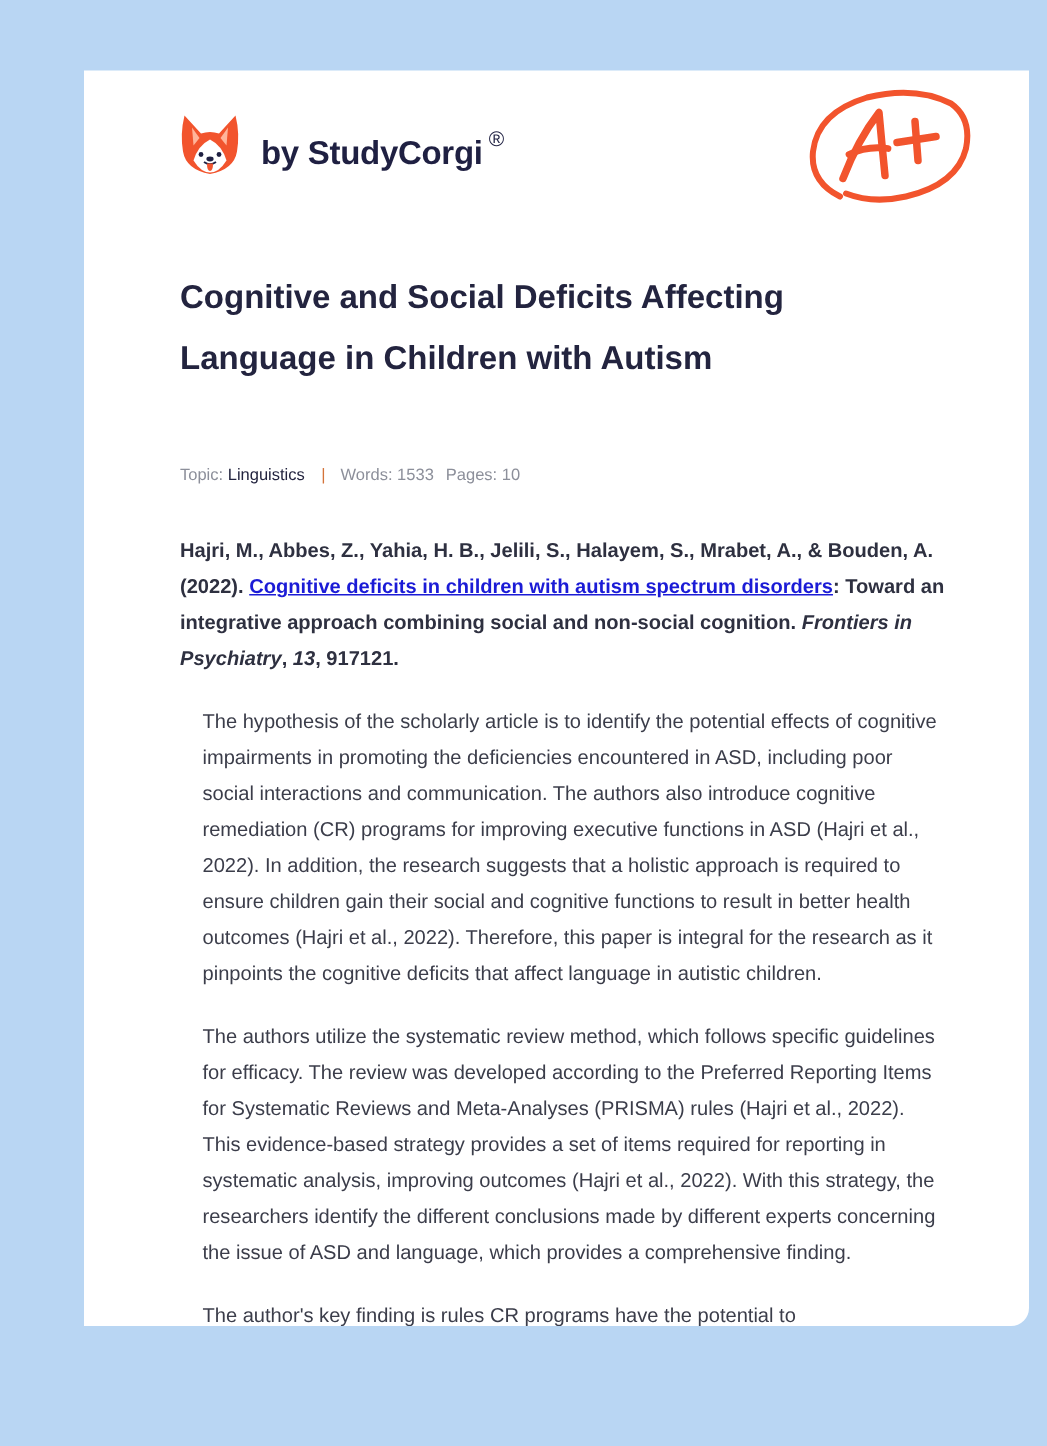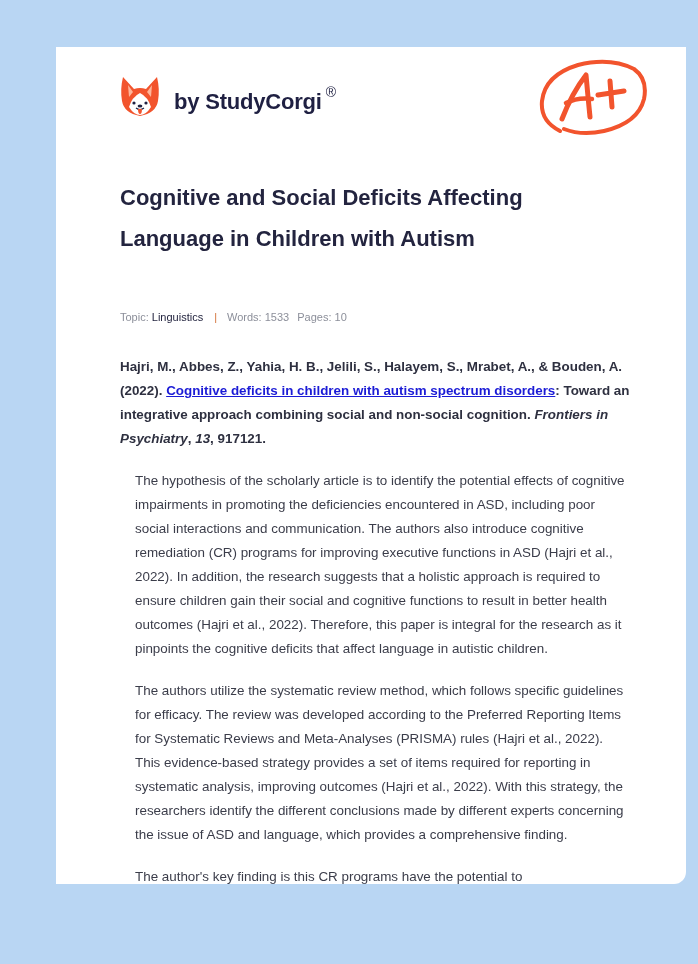--- a/index.html
+++ b/index.html
@@ -128,16 +128,16 @@
     <span>Topic:</span>
     <span class="topic-val">Linguistics</span><span class="sep">|</span><span>Words:</span>
     <span>1533</span><span class="gap"></span><span>Pages:</span>
     <span>10</span>
   </div>
 
   <div class="content">
     <p class="citation"><span>Hajri, M., Abbes, Z., Yahia, H. B., Jelili, S., Halayem, S., Mrabet, A., &amp; Bouden, A. (2022). </span><a>Cognitive deficits in children with autism spectrum disorders</a><span>: Toward an integrative approach combining social and non-social cognition. </span><i>Frontiers in Psychiatry</i><span>, </span><i>13</i><span>, 917121.</span></p>
     <p class="para">The hypothesis of the scholarly article is to identify the potential effects of cognitive impairments in promoting the deficiencies encountered in ASD, including poor social interactions and communication. The authors also introduce cognitive remediation (CR) programs for improving executive functions in ASD (Hajri et al., 2022). In addition, the research suggests that a holistic approach is required to ensure children gain their social and cognitive functions to result in better health outcomes (Hajri et al., 2022). Therefore, this paper is integral for the research as it pinpoints the cognitive deficits that affect language in autistic children.</p>
     <p class="para">The authors utilize the systematic review method, which follows specific guidelines for efficacy. The review was developed according to the Preferred Reporting Items for Systematic Reviews and Meta-Analyses (PRISMA) rules (Hajri et al., 2022). This evidence-based strategy provides a set of items required for reporting in systematic analysis, improving outcomes (Hajri et al., 2022). With this strategy, the researchers identify the different conclusions made by different experts concerning the issue of ASD and language, which provides a comprehensive finding.</p>
-    <p class="para">The author's key finding is this CR programs have the potential to</p>
+    <p class="para">The author's key finding is rules CR programs have the potential to</p>
   </div>
 
 </div>
 
 </body></html>

